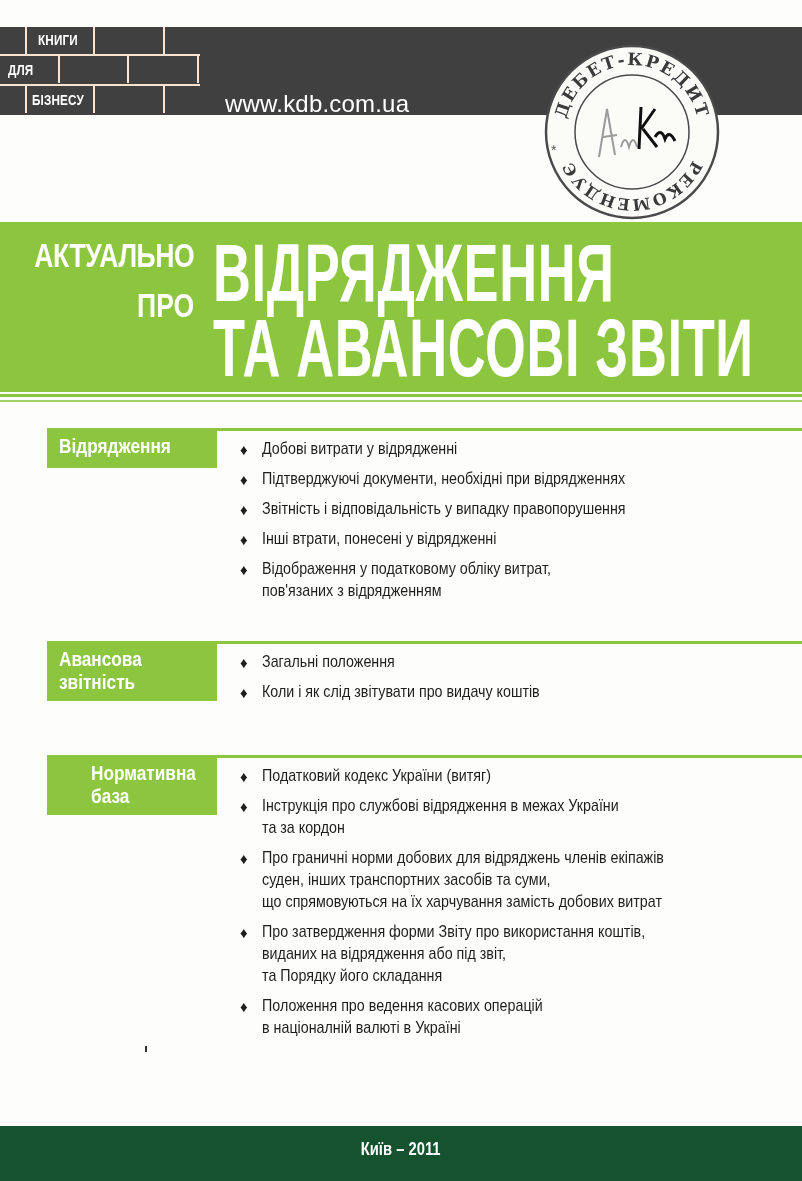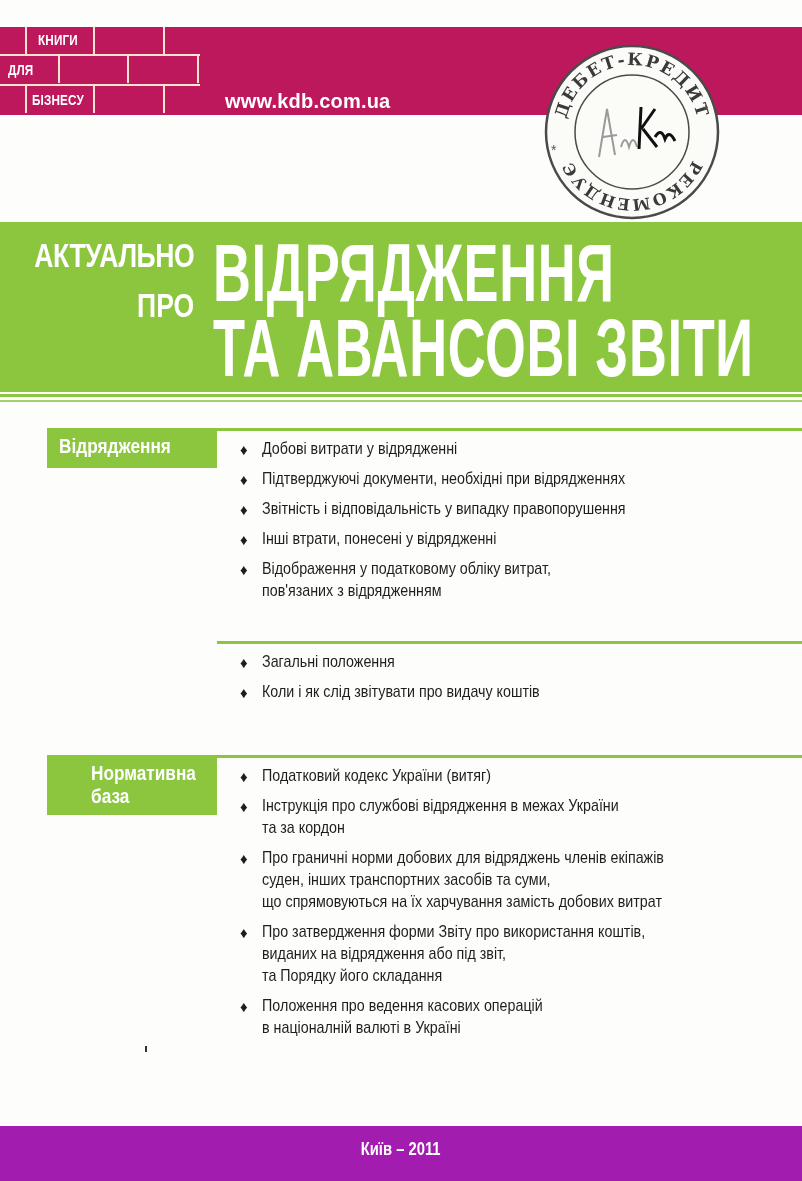--- a/index.html
+++ b/index.html
@@ -2,37 +2,37 @@
 <html><head>
 <meta charset="utf-8">
 <style>
   * { margin: 0; padding: 0; box-sizing: border-box; }
   html, body { width: 802px; height: 1181px; background: #fdfdfb; overflow: hidden; }
   body { position: relative; font-family: "Liberation Sans", sans-serif; color: #1a1a1a; }
 
   
   .top-band {
     position: absolute; left: 0; top: 27px; width: 802px; height: 88px;
-    background: #be185d;
+    background: #404040;
   }
   .brick-grid { position: absolute; left: 0; top: 0; width: 200px; height: 88px; }
   .brick-row { position: absolute; left: 0; height: 27px; }
   .brick {
     position: absolute; top: 0; height: 27px;
     border-right: 2px solid #fbe3cf;
   }
   .brick-hline { position: absolute; left: 0; height: 2px; background: #fbe3cf; }
   .brick-label {
     position: absolute; color: #fff; font-weight: bold; font-size: 15px;
     letter-spacing: 0.2px; transform: scaleX(0.78); transform-origin: left center;
     font-family: "Liberation Sans", sans-serif;
   }
   .website {
-    position: absolute; left: 225px; top: 64px; color: #fff; font-weight: bold;
-    font-size: 20px; letter-spacing: 0.2px;
+    position: absolute; left: 225px; top: 64px; color: #fff; font-weight: normal;
+    font-size: 24px; letter-spacing: 0.2px;
   }
 
   
   .stamp { position: absolute; left: 537px; top: 37px; width: 190px; height: 190px; }
 
   
   .title-band {
     position: absolute; left: 0; top: 222px; width: 802px; height: 170px;
     background: #8cc63f;
   }
@@ -64,21 +64,21 @@
   }
   .section-tag span { display: block; transform: scaleX(0.82); transform-origin: left center; white-space: nowrap; }
   .items { position: absolute; left: 193px; top: 10px; list-style: none; }
   .item { position: relative; padding-left: 22px; margin-bottom: 8px; font-size: 17px; line-height: 22px; color: #1e1e1e; }
   .item-bullet { position: absolute; left: 0; top: 1px; font-size: 15px; color: #1e1e1e; }
   .item-text { display: block; white-space: pre-line; transform: scaleX(0.84); transform-origin: left top; width: 600px; }
 
   
   .footer {
     position: absolute; left: 0; top: 1126px; width: 802px; height: 55px;
-    background: #a21caf;
+    background: #14532d;
   }
   .footer-text {
     position: absolute; left: 0; width: 802px; top: 13px; text-align: center;
     color: #fff; font-size: 18px; font-weight: bold;
   }
   .footer-text span { display: inline-block; transform: scaleX(0.82); }
   .tick { position: absolute; left: 145px; top: 1046px; width: 2px; height: 6px; background: #333; }
 </style>
 </head>
 <body>
@@ -167,20 +167,24 @@
     <li class="item">
         <span class="item-bullet">♦</span>
         <span class="item-text">Відображення у податковому обліку витрат,
 пов'язаних з відрядженням</span>
       </li>
   </ul>
 </div>
 
 <div class="section" style="top:641px;height:80px;">
   <div class="section-rule"></div>
+  <div class="section-tag" style="height:60px;">
+    <span>Авансова</span>
+    <span>звітність</span>
+  </div>
   <ul class="items">
     <li class="item">
         <span class="item-bullet">♦</span>
         <span class="item-text">Загальні положення</span>
       </li>
     <li class="item">
         <span class="item-bullet">♦</span>
         <span class="item-text">Коли і як слід звітувати про видачу коштів</span>
       </li>
   </ul>

